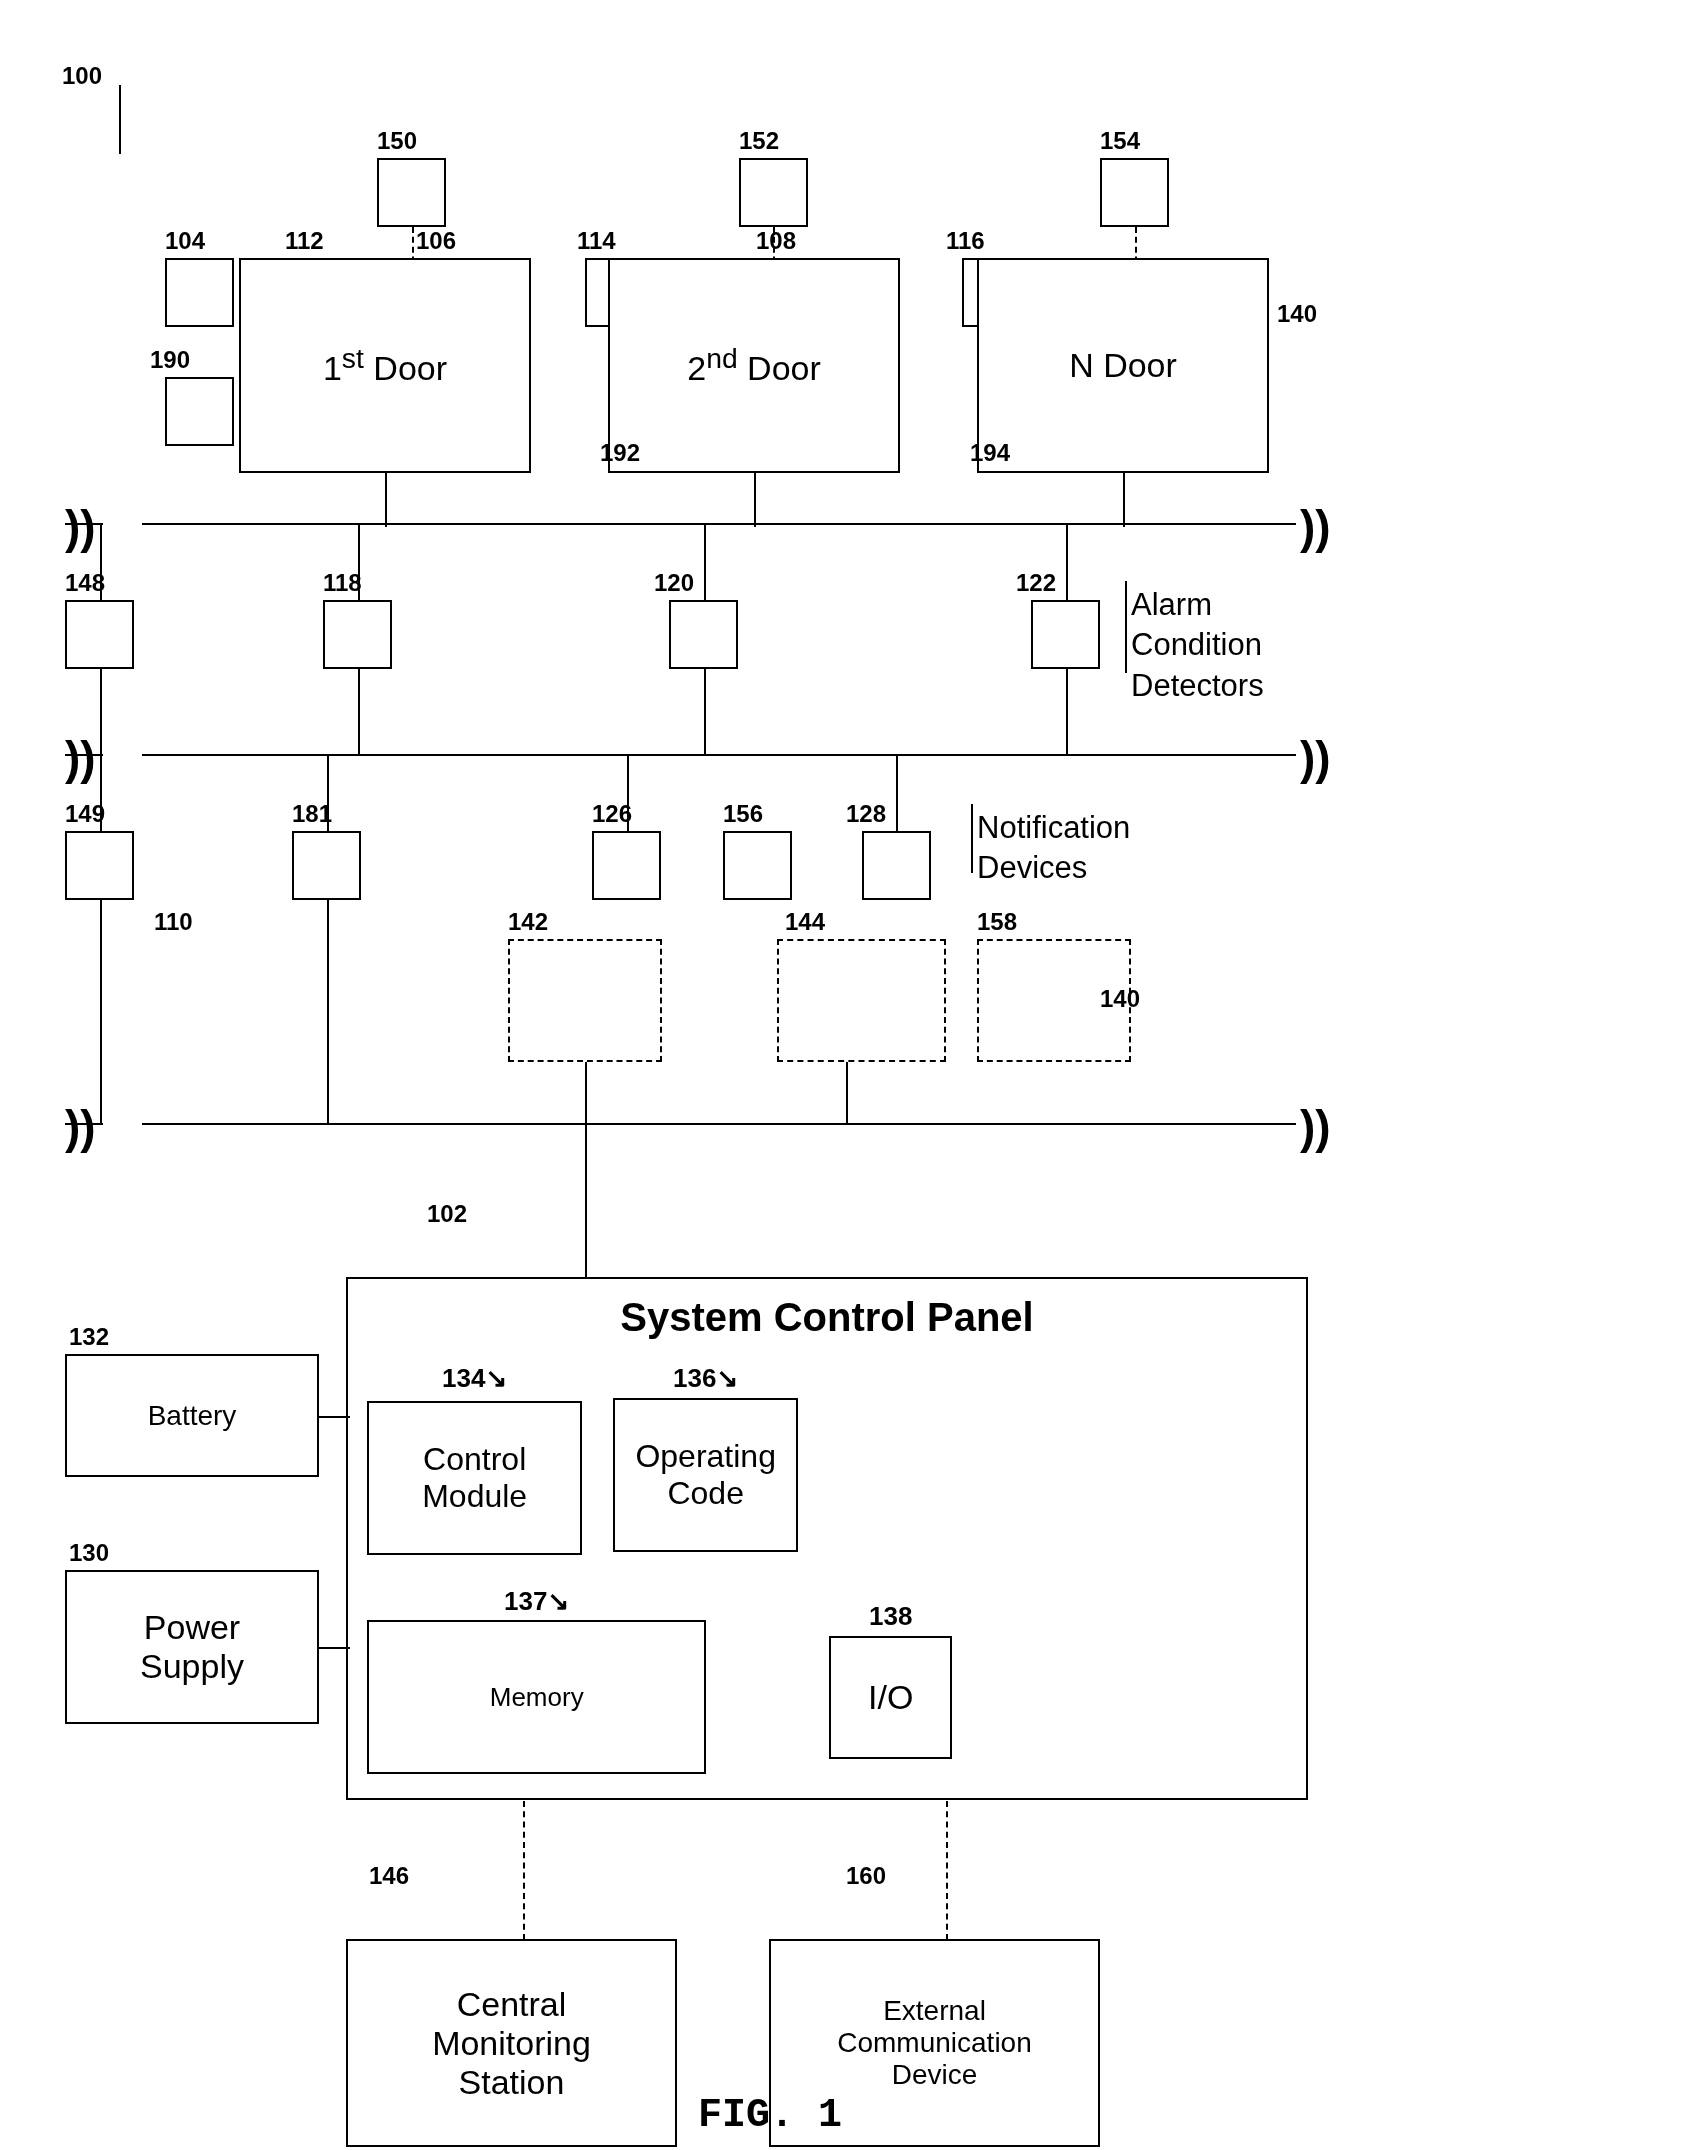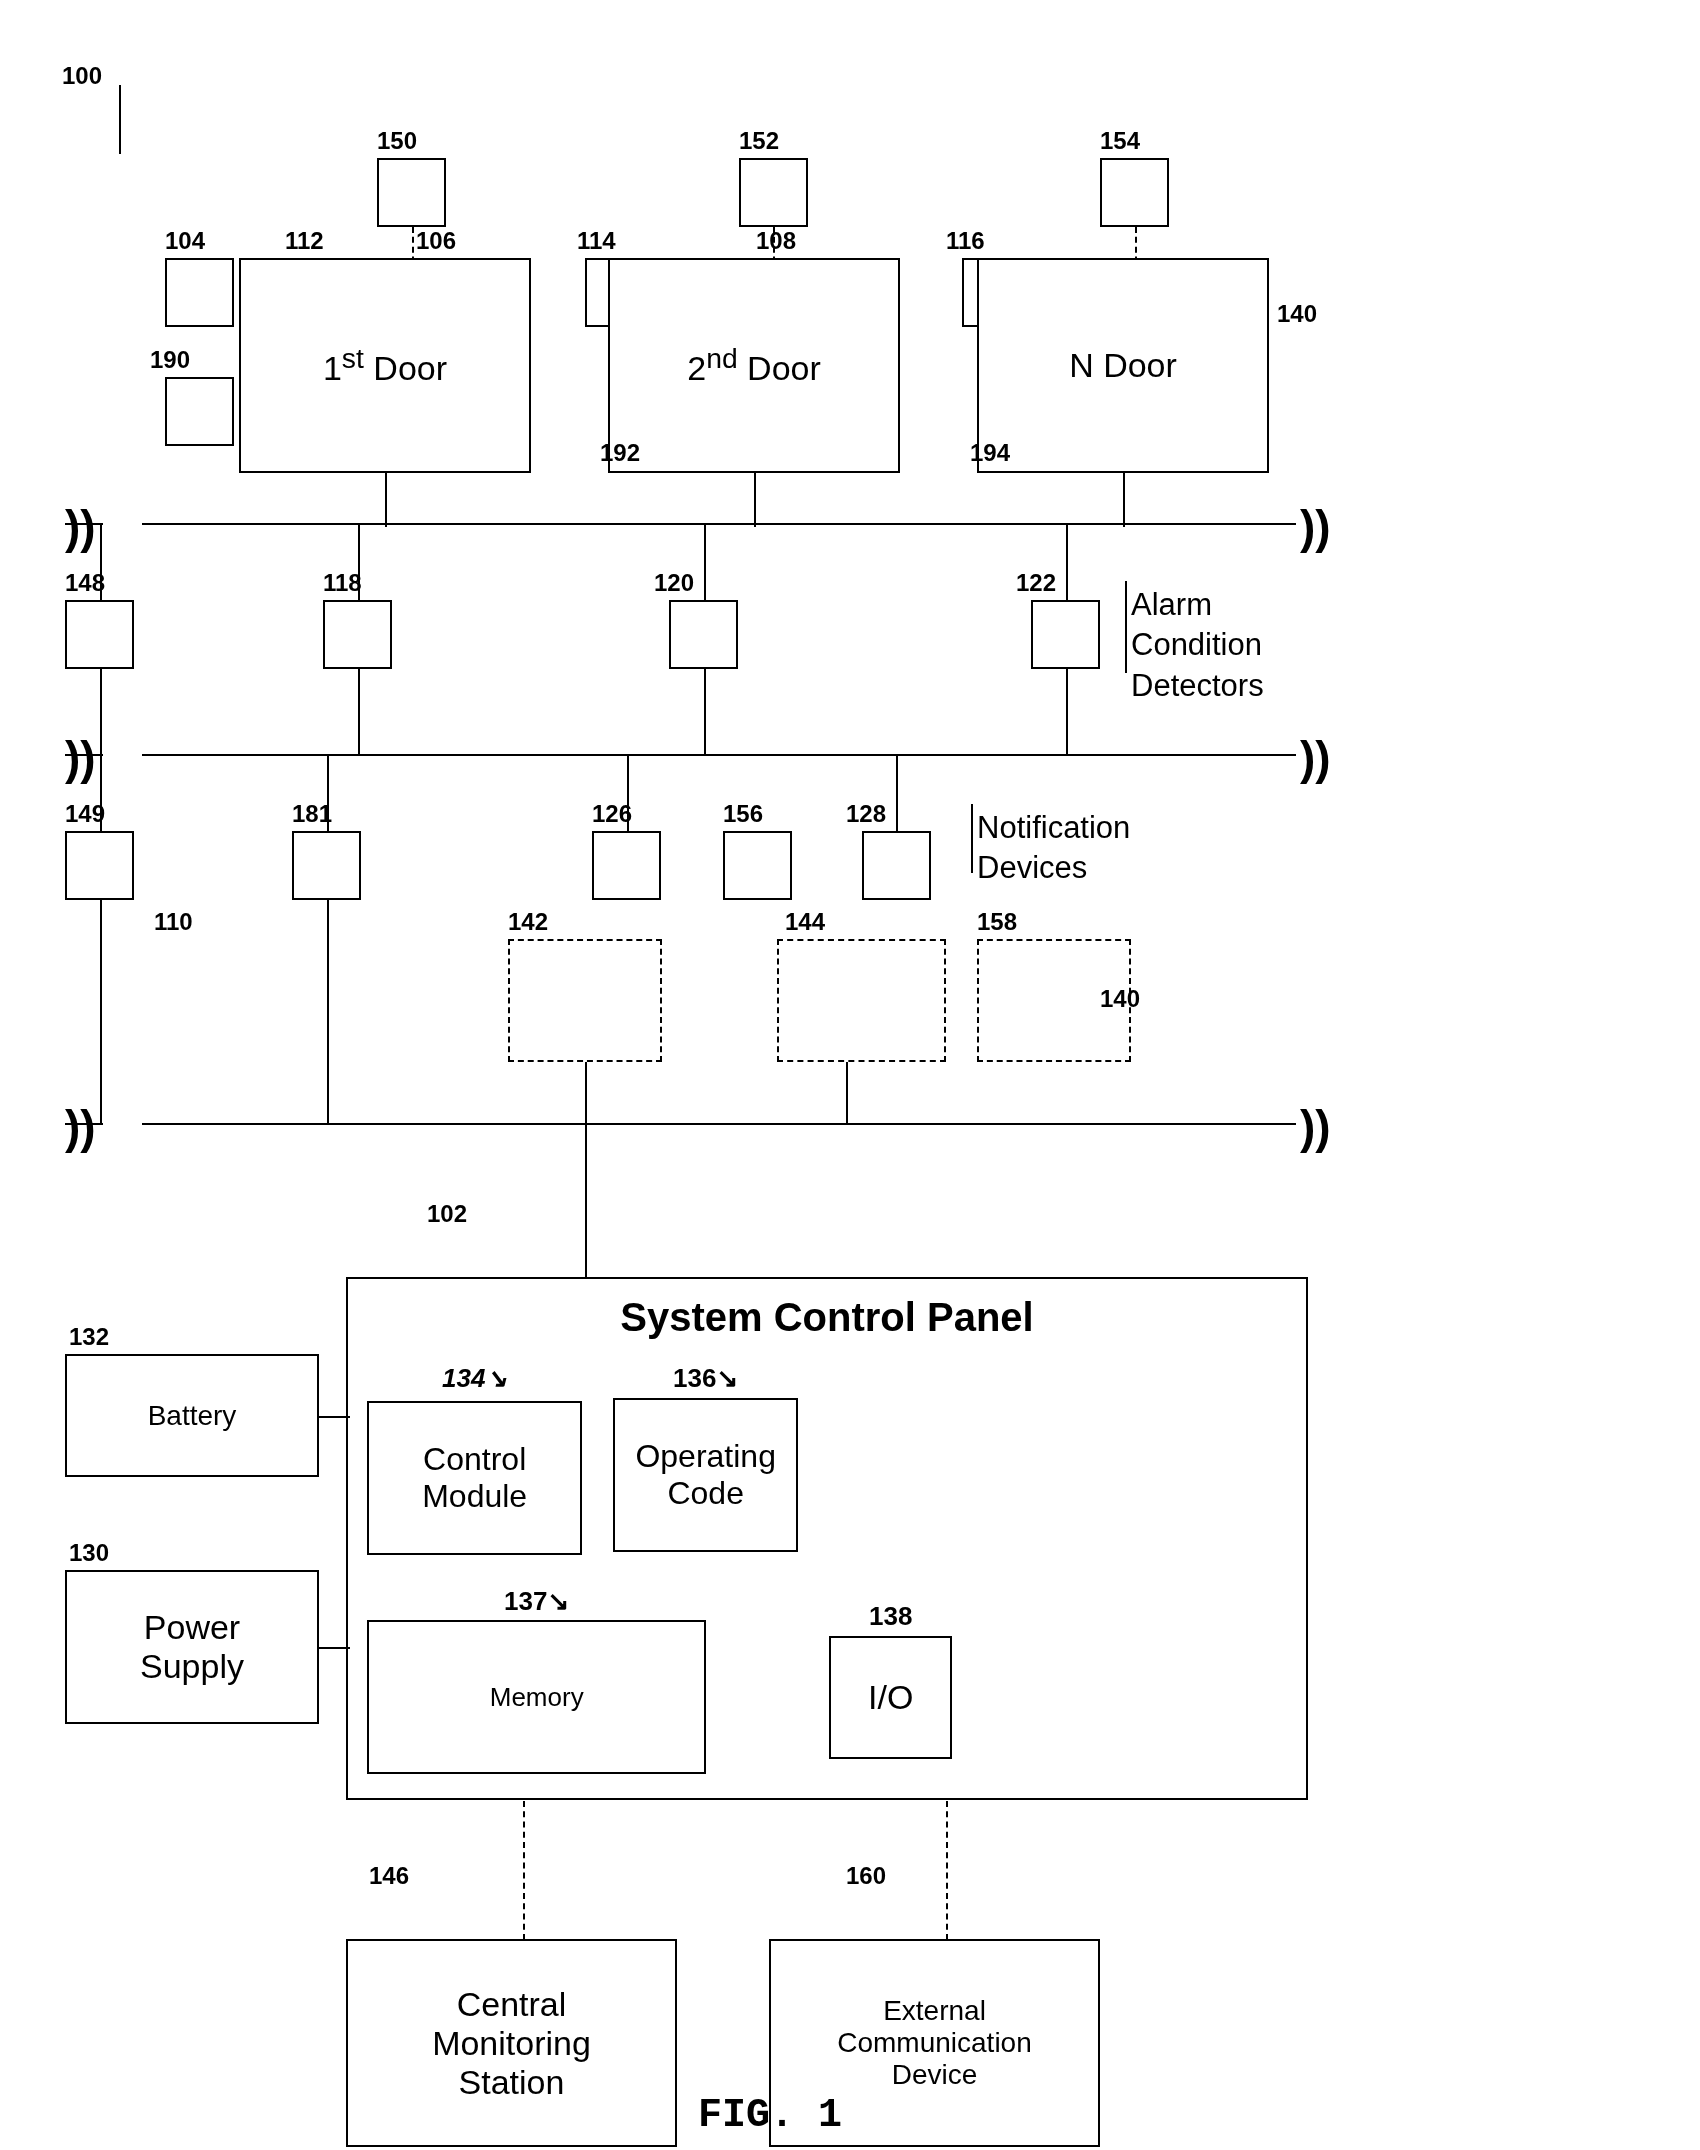--- a/index.html
+++ b/index.html
@@ -239,21 +239,21 @@
 
   <div class="box" style="left:346px;top:1277px;width:962px;height:523px;border:2.3px solid #000;flex-direction:column;align-items:flex-start;padding:11.5px;">
 
     <div style="width:100%;text-align:center;font-size:40px;font-weight:bold;margin-bottom:15.4px;">
       <span>System Control Panel</span>
     </div>
 
     <div style="display:flex;flex-direction:row;width:100%;gap:31px;margin-bottom:15.4px;padding:7.7px;">
 
       <div style="position:relative;">
-        <div style="font-size:26px;font-weight:bold;margin-bottom:7px;color:#000;font-style:italic;">134↘</div>
+        <div style="font-size:26px;font-weight:bold;margin-bottom:7px;color:#000;">134↘</div>
         <div class="box" style="position:relative;width:215px;height:154px;font-size:32px;flex-direction:column;border:2.3px solid #000;">
           <span>Control<br>Module</span>
         </div>
       </div>
 
       <div style="position:relative;">
         <div style="font-size:26px;font-weight:bold;margin-bottom:3.8px;color:#000;">136↘</div>
         <div class="box" style="position:relative;width:185px;height:154px;font-size:32px;flex-direction:column;border:2.3px solid #000;">
           <span>Operating<br>Code</span>
         </div>

